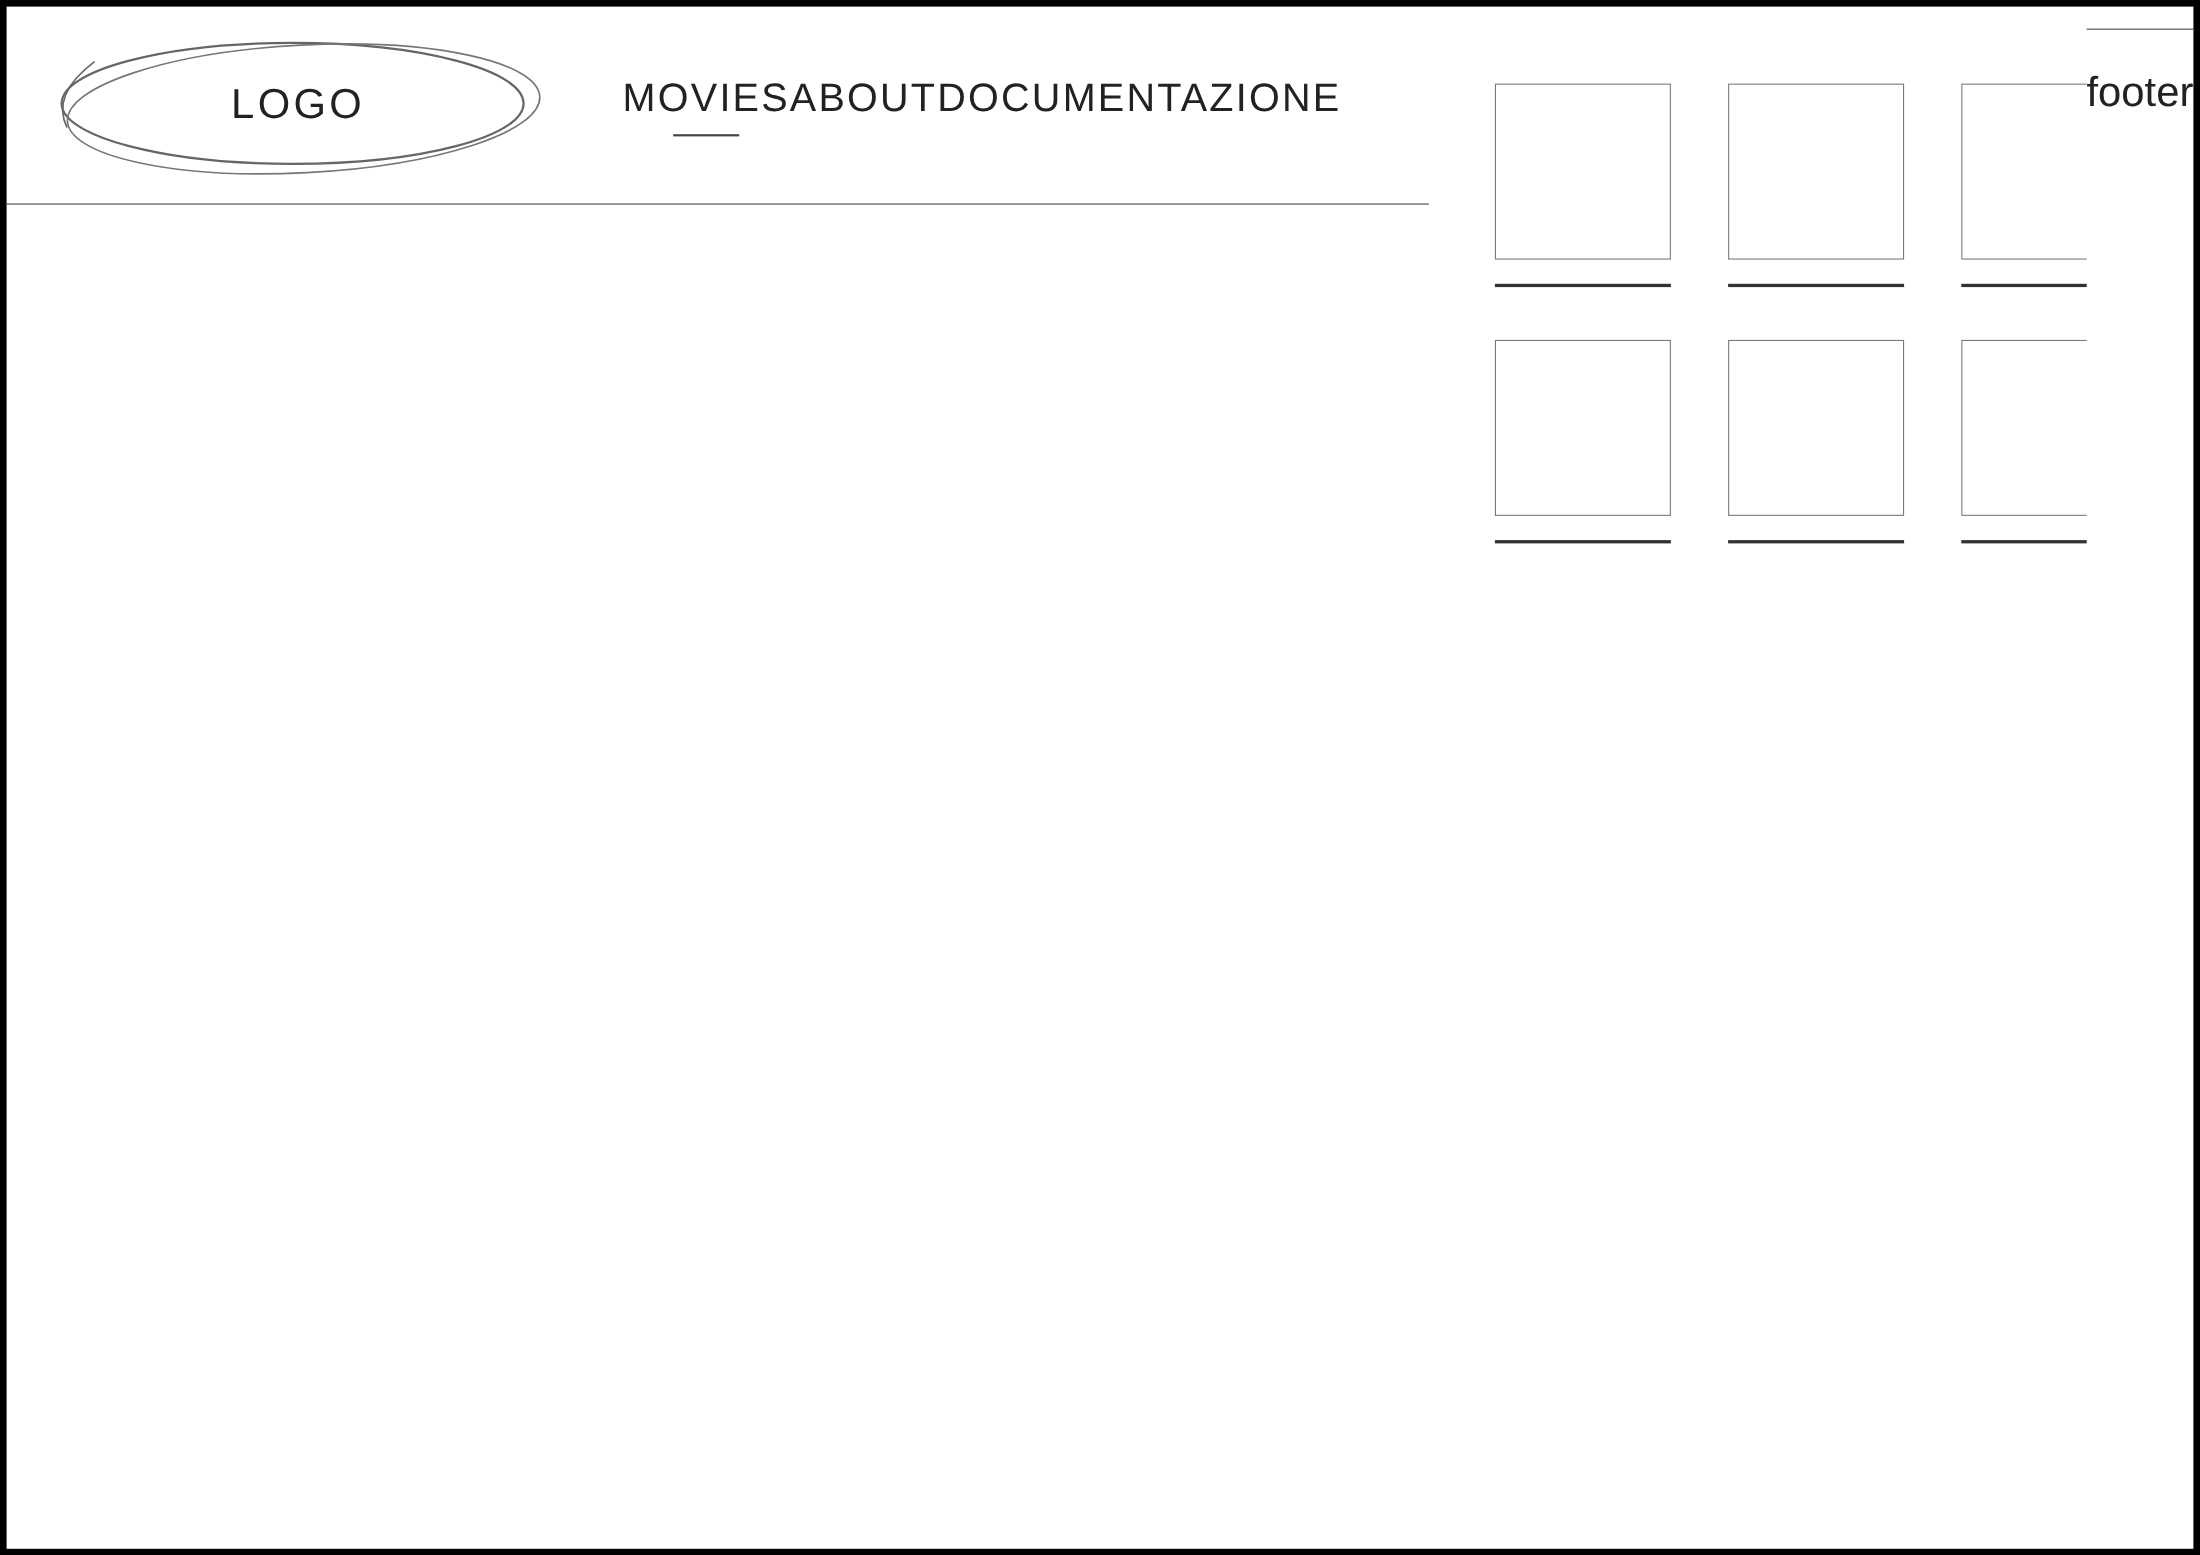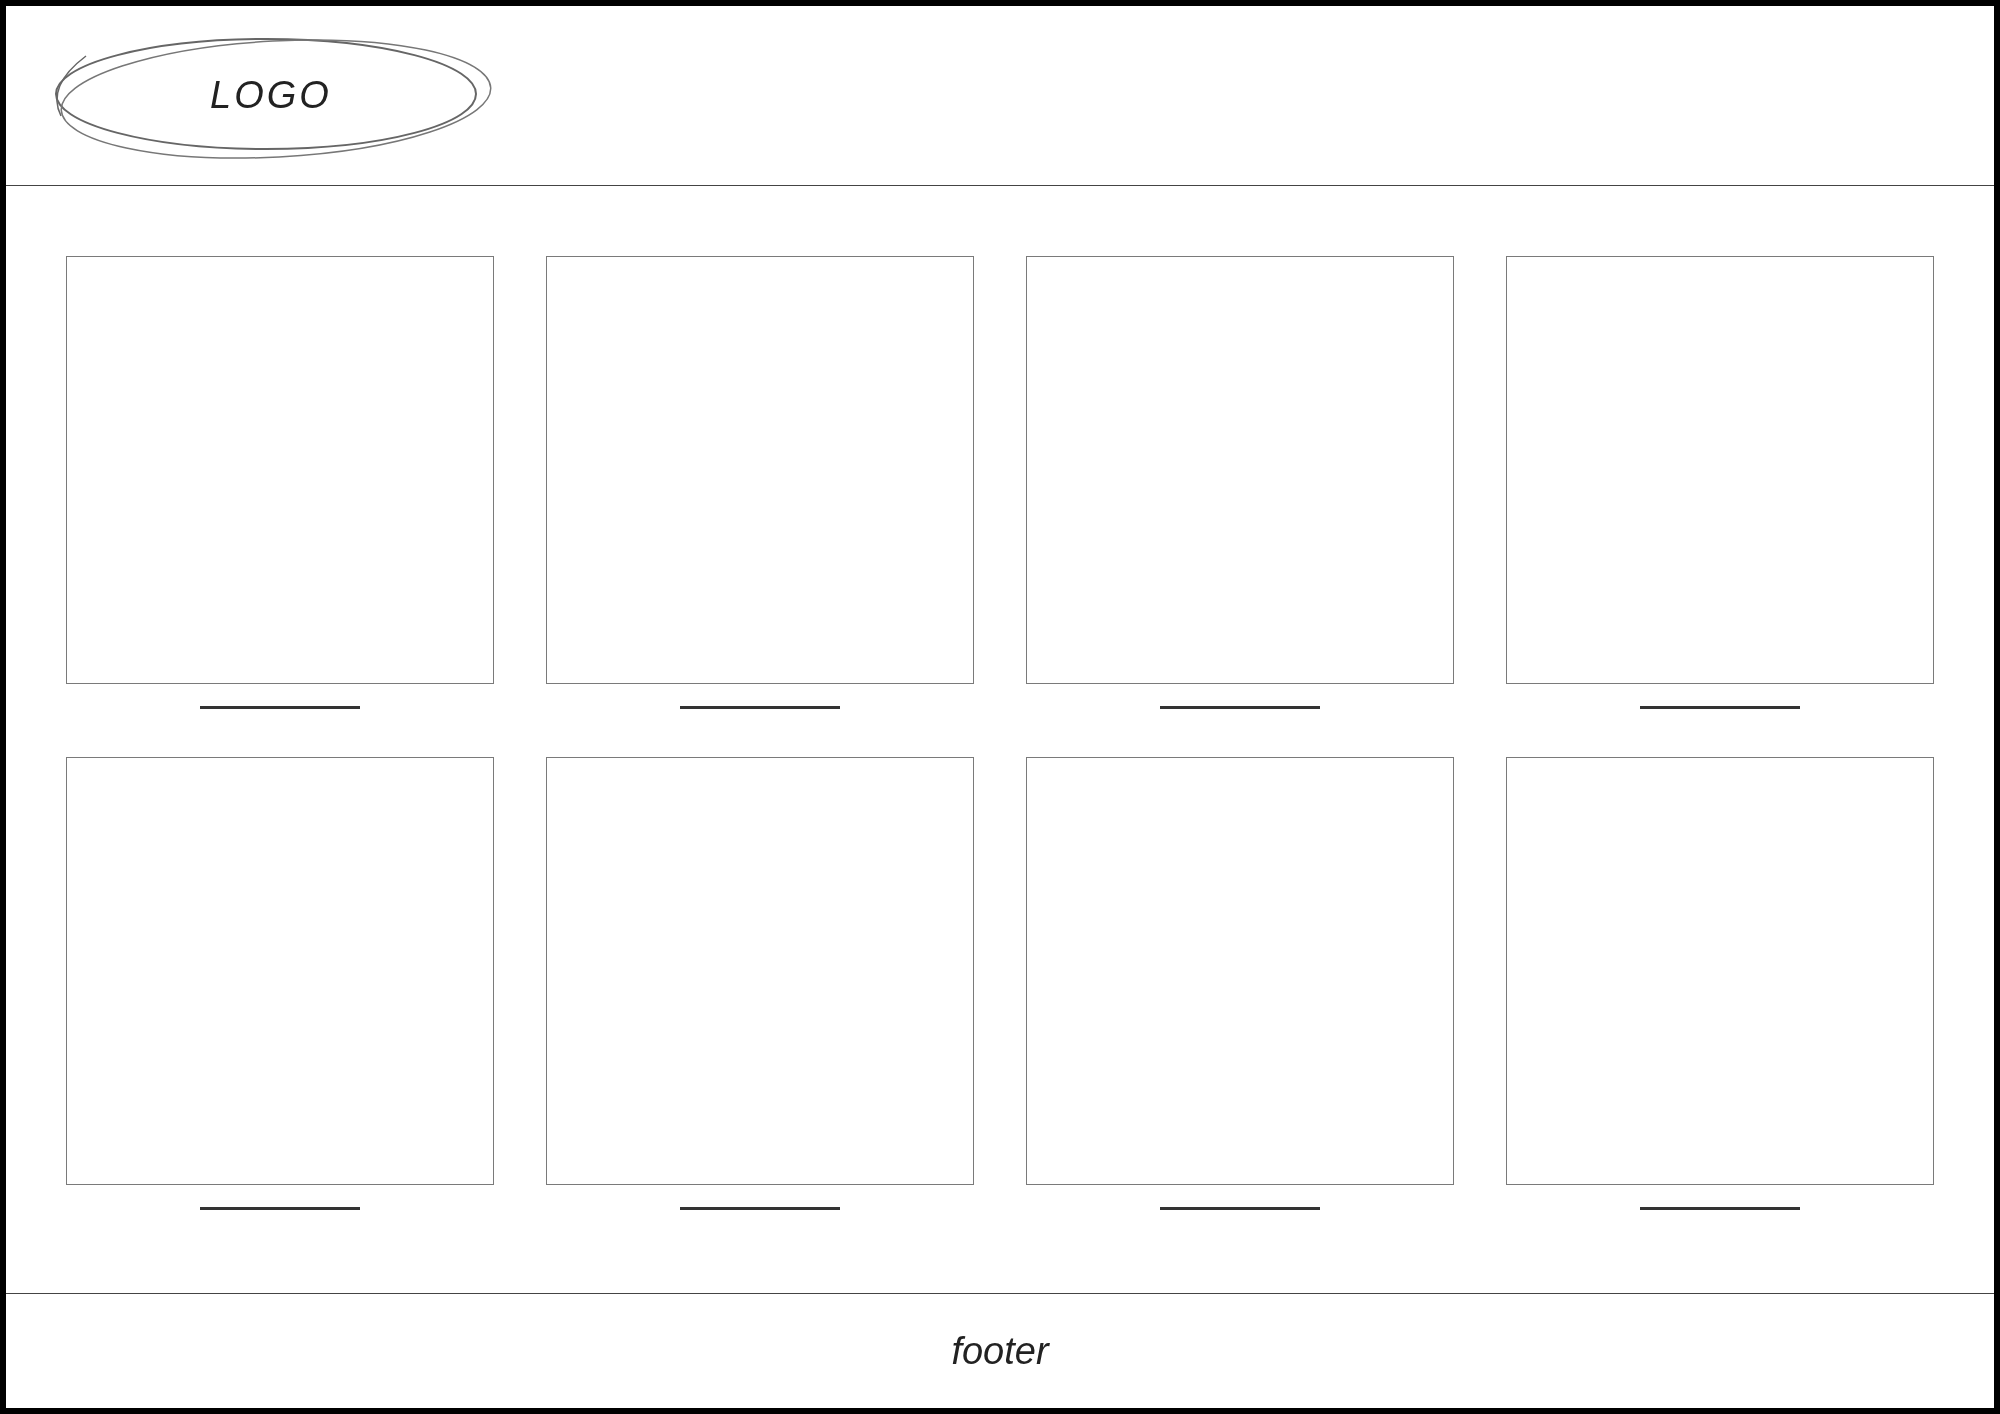--- a/index.html
+++ b/index.html
@@ -8,22 +8,21 @@
       background: #fff;
       width: 2000px;
       height: 1414px;
       overflow: hidden;
     }
     .page-frame {
       width: 100%;
       height: 100%;
       border: 6px solid #000;
       display: flex;
-      flex-direction: column;
-      font-style: italic;
+      flex-direction: row;
     }
     .header {
       display: flex;
       align-items: center;
       border-bottom: 1px solid #444;
       height: 180px;
       padding: 0 20px 0 30px;
     }
     .logo-wrap {
       position: relative;
@@ -119,20 +118,34 @@
 <div class="page-frame">
   <header class="header">
     <div class="logo-wrap">
       <span class="logo-text">LOGO</span>
       <svg class="logo-ellipse" viewBox="0 0 470 160">
         <ellipse cx="230" cy="78" rx="210" ry="55" fill="none" stroke="#666" stroke-width="2"></ellipse>
         <ellipse cx="240" cy="83" rx="215" ry="58" fill="none" stroke="#777" stroke-width="1.5" transform="rotate(-3 240 83)"></ellipse>
         <path d="M 25 100 Q 10 70 50 40" fill="none" stroke="#666" stroke-width="1.5"></path>
       </svg>
     </div>
+    <nav class="nav">
+      <div class="nav-item">
+        <span>MOVIES</span>
+        <div class="nav-underline"></div>
+      </div>
+      <div class="nav-item">
+        <span>ABOUT</span>
+        <div class="nav-underline hidden"></div>
+      </div>
+      <div class="nav-item">
+        <span>DOCUMENTAZIONE</span>
+        <div class="nav-underline hidden"></div>
+      </div>
+    </nav>
   </header>
 
   <main class="main">
     <div class="grid">
       <div class="card">
         <div class="card-img"></div>
         <div class="card-title"></div>
       </div>
       <div class="card">
         <div class="card-img"></div>

